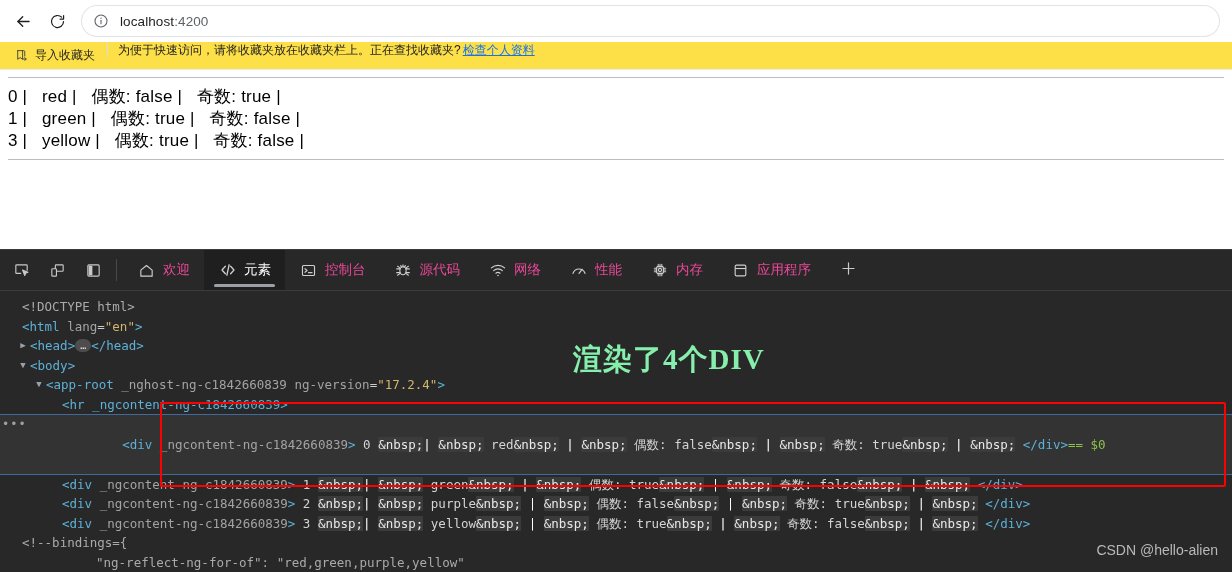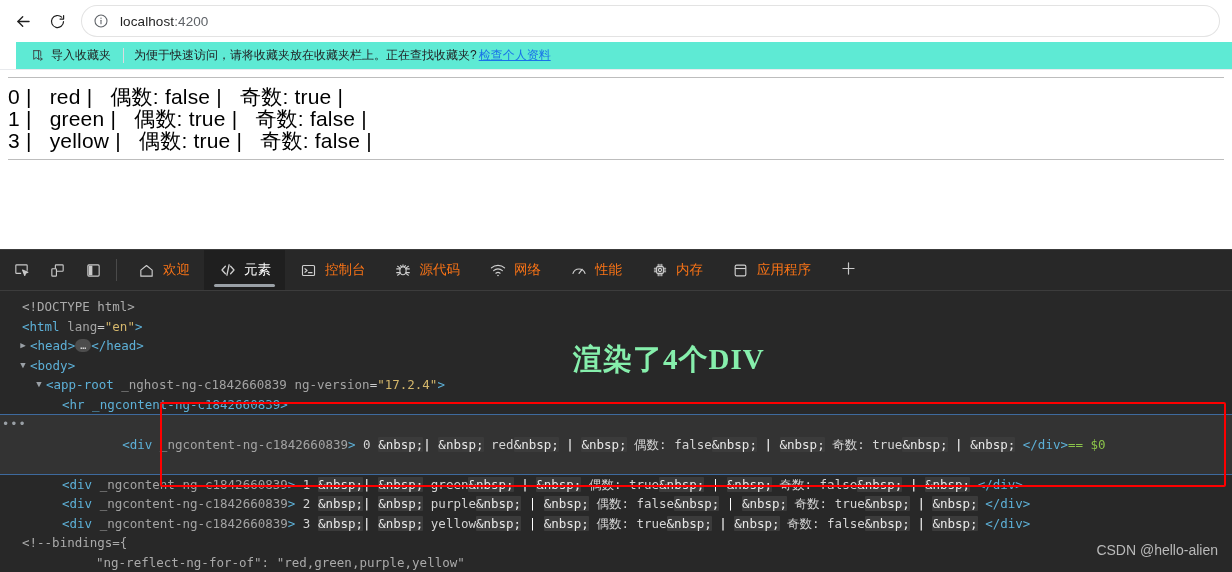--- a/index.html
+++ b/index.html
@@ -34,40 +34,40 @@
   .omnibox-icon { width:17px; height:17px; flex:0 0 auto; color:#5f6368; margin-right:10px; }
   .omnibox-icon svg { display:block; }
   .omnibox-text {
     font-size:13.5px; color:#1f1f1f; letter-spacing:.1px;
     white-space:nowrap; overflow:hidden;
   }
   .omnibox-text .scheme-host { color:#1f1f1f; }
   .omnibox-text .port { color:#5f6368; }
 
   .bookmark-bar {
-    height:27px; display:flex; align-items:center; padding:0 0 0 9px;
-    background:#5eead4; font-size:12px; color:#1f1f1f;margin-left:16px;
+    height:27px; display:flex; padding:0 0 0 9px;
+    background:#fde047; font-size:12px; color:#1f1f1f;
   }
   .bm-item { display:flex; align-items:center; gap:6px; padding:2px 6px; border-radius:4px; }
   .bm-icon { width:14px; height:14px; color:#3c4043; }
   .bm-icon svg { display:block; }
   .bm-sep { width:1px; height:15px; background:#dadce0; margin:0 10px 0 6px; }
   .bm-promo { font-size:12px; color:#202124; white-space:nowrap; }
   .bm-link { color:#1a73e8; text-decoration:underline; margin-left:2px; }
 
   
   #page-viewport {
     height:163px; background:#ffffff; border-top:1px solid #e8eaed;
     padding:0; overflow:hidden; position:relative;
   }
   .pg-hr {
     border:0; border-top:1px solid #bdbdbd; margin:7px 8px 8px 8px; height:0;
   }
   .pg-row {
-    font-size:21px; color:#000000; line-height:22px;
+    font-size:17px; color:#000000; line-height:22px;
     padding:0 8px; white-space:pre; letter-spacing:.2px;
   }
 
   
   #devtools {
     position:absolute; left:0; right:0; top:249px; bottom:0;
     background:#282828; border-top:1px solid #3c3c3c;
     display:flex; flex-direction:column;
   }
   .dt-toolbar {
@@ -75,21 +75,21 @@
     background:#282828; border-bottom:1px solid #3c3c3c;
   }
   .dt-tool-icons { display:flex; align-items:center; padding:0 6px 0 8px; gap:10px; }
   .dt-ticon { width:26px; height:26px; display:flex; align-items:center; justify-content:center; color:#c9c9c9; }
   .dt-ticon svg { display:block; }
   .dt-divider { width:1px; background:#4a4a4a; margin:9px 6px 9px 4px; flex:0 0 auto; }
 
   .dt-tabs { display:flex; align-items:stretch; flex:1 1 auto; min-width:0; }
   .dt-tab {
     display:flex; align-items:center; gap:7px; padding:0 14px;
-    color:#f97316; font-size:13.5px; position:relative; white-space:nowrap;
+    color:#ec4899; font-size:13.5px; position:relative; white-space:nowrap;
   }
   .dt-tab .dt-tab-icon { width:19px; height:19px; display:flex; align-items:center; justify-content:center; color:#cfcfcf; }
   .dt-tab .dt-tab-icon svg { display:block; }
   .dt-tab.active { background:#1f1f1f; color:#ffffff; }
   .dt-tab.active::after {
     content:""; position:absolute; left:10px; right:10px; bottom:3px;
     height:3px; border-radius:2px; background:#9aa0a6;
   }
   .dt-tab-plus { display:flex; align-items:center; padding:0 14px; color:#c9c9c9; }
 

